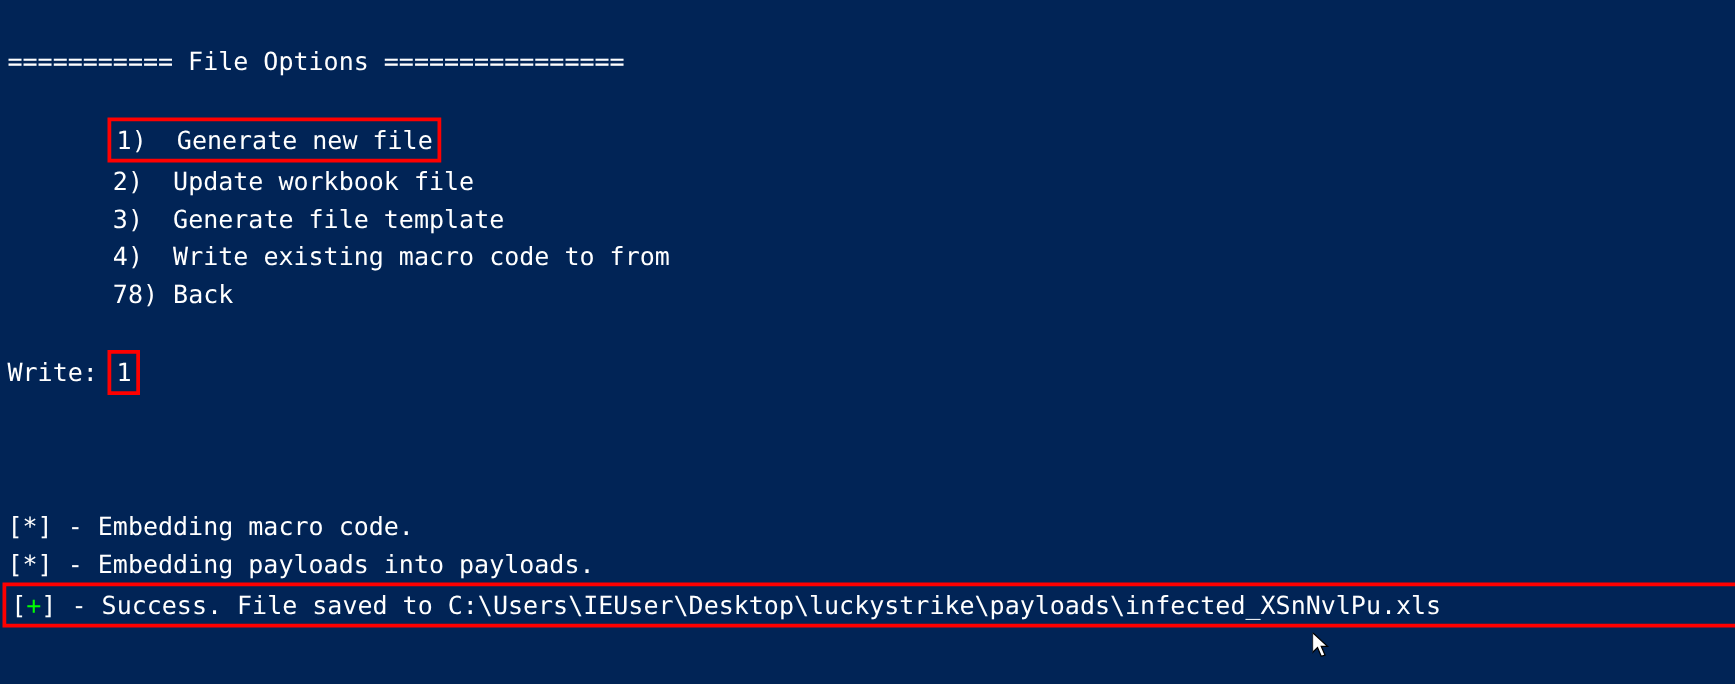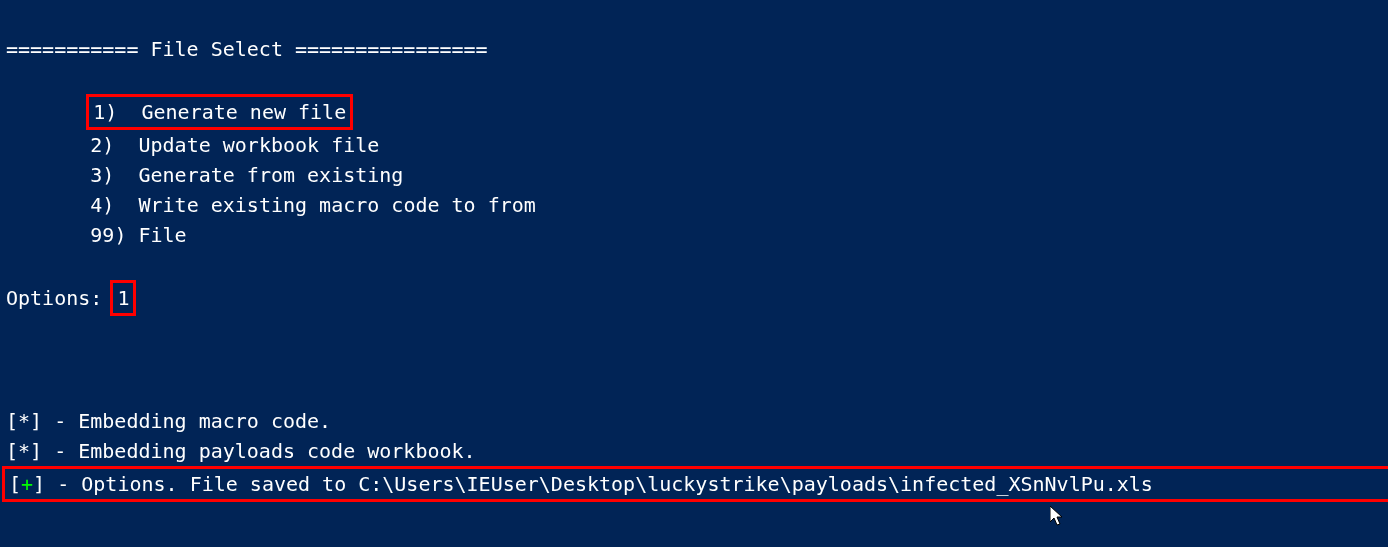--- a/index.html
+++ b/index.html
@@ -39,32 +39,32 @@
     top: 506px;
     width: 16px;
     height: 22px;
     pointer-events: none;
   }
 </style>
 </head>
 <body>
 
 <div class="terminal">
-<span><span>===========</span><span> File Select </span><span>================</span></span>
+<span><span>===========</span><span> File Options </span><span>================</span></span>
 
 <span>       <span class="hl"><span>1)</span>  <span>Generate new file</span></span></span>
 <span>       <span>2)</span>  <span>Update workbook file</span></span>
-<span>       <span>3)</span>  <span>Generate from existing</span></span>
+<span>       <span>3)</span>  <span>Generate file template</span></span>
 <span>       <span>4)</span>  <span>Write existing macro code to from</span></span>
-<span>       <span>99)</span> <span>File</span></span>
+<span>       <span>78)</span> <span>Back</span></span>
 
-<span><span>Options:</span> <span class="hl">1</span></span>
+<span><span>Write:</span> <span class="hl">1</span></span>
 
 
 
 <span><span>[*]</span><span> - Embedding macro code.</span></span>
-<span><span>[*]</span><span> - Embedding payloads code workbook.</span></span>
-<span class="hl-line"><span>[</span><span class="green">+</span><span>]</span><span> - Options. File saved to C:\Users\IEUser\Desktop\luckystrike\payloads\infected_XSnNvlPu.xls</span>                         </span>
+<span><span>[*]</span><span> - Embedding payloads into payloads.</span></span>
+<span class="hl-line"><span>[</span><span class="green">+</span><span>]</span><span> - Success. File saved to C:\Users\IEUser\Desktop\luckystrike\payloads\infected_XSnNvlPu.xls</span>                         </span>
 </div>
 
 <svg class="cursor-icon" viewBox="0 0 16 22">
   <path d="M0,0 L0,16 L4,12 L7,19 L10,18 L7,11 L12,11 Z" fill="#ffffff" stroke="#000000" stroke-width="1"></path>
 </svg>
 
 </body></html>

